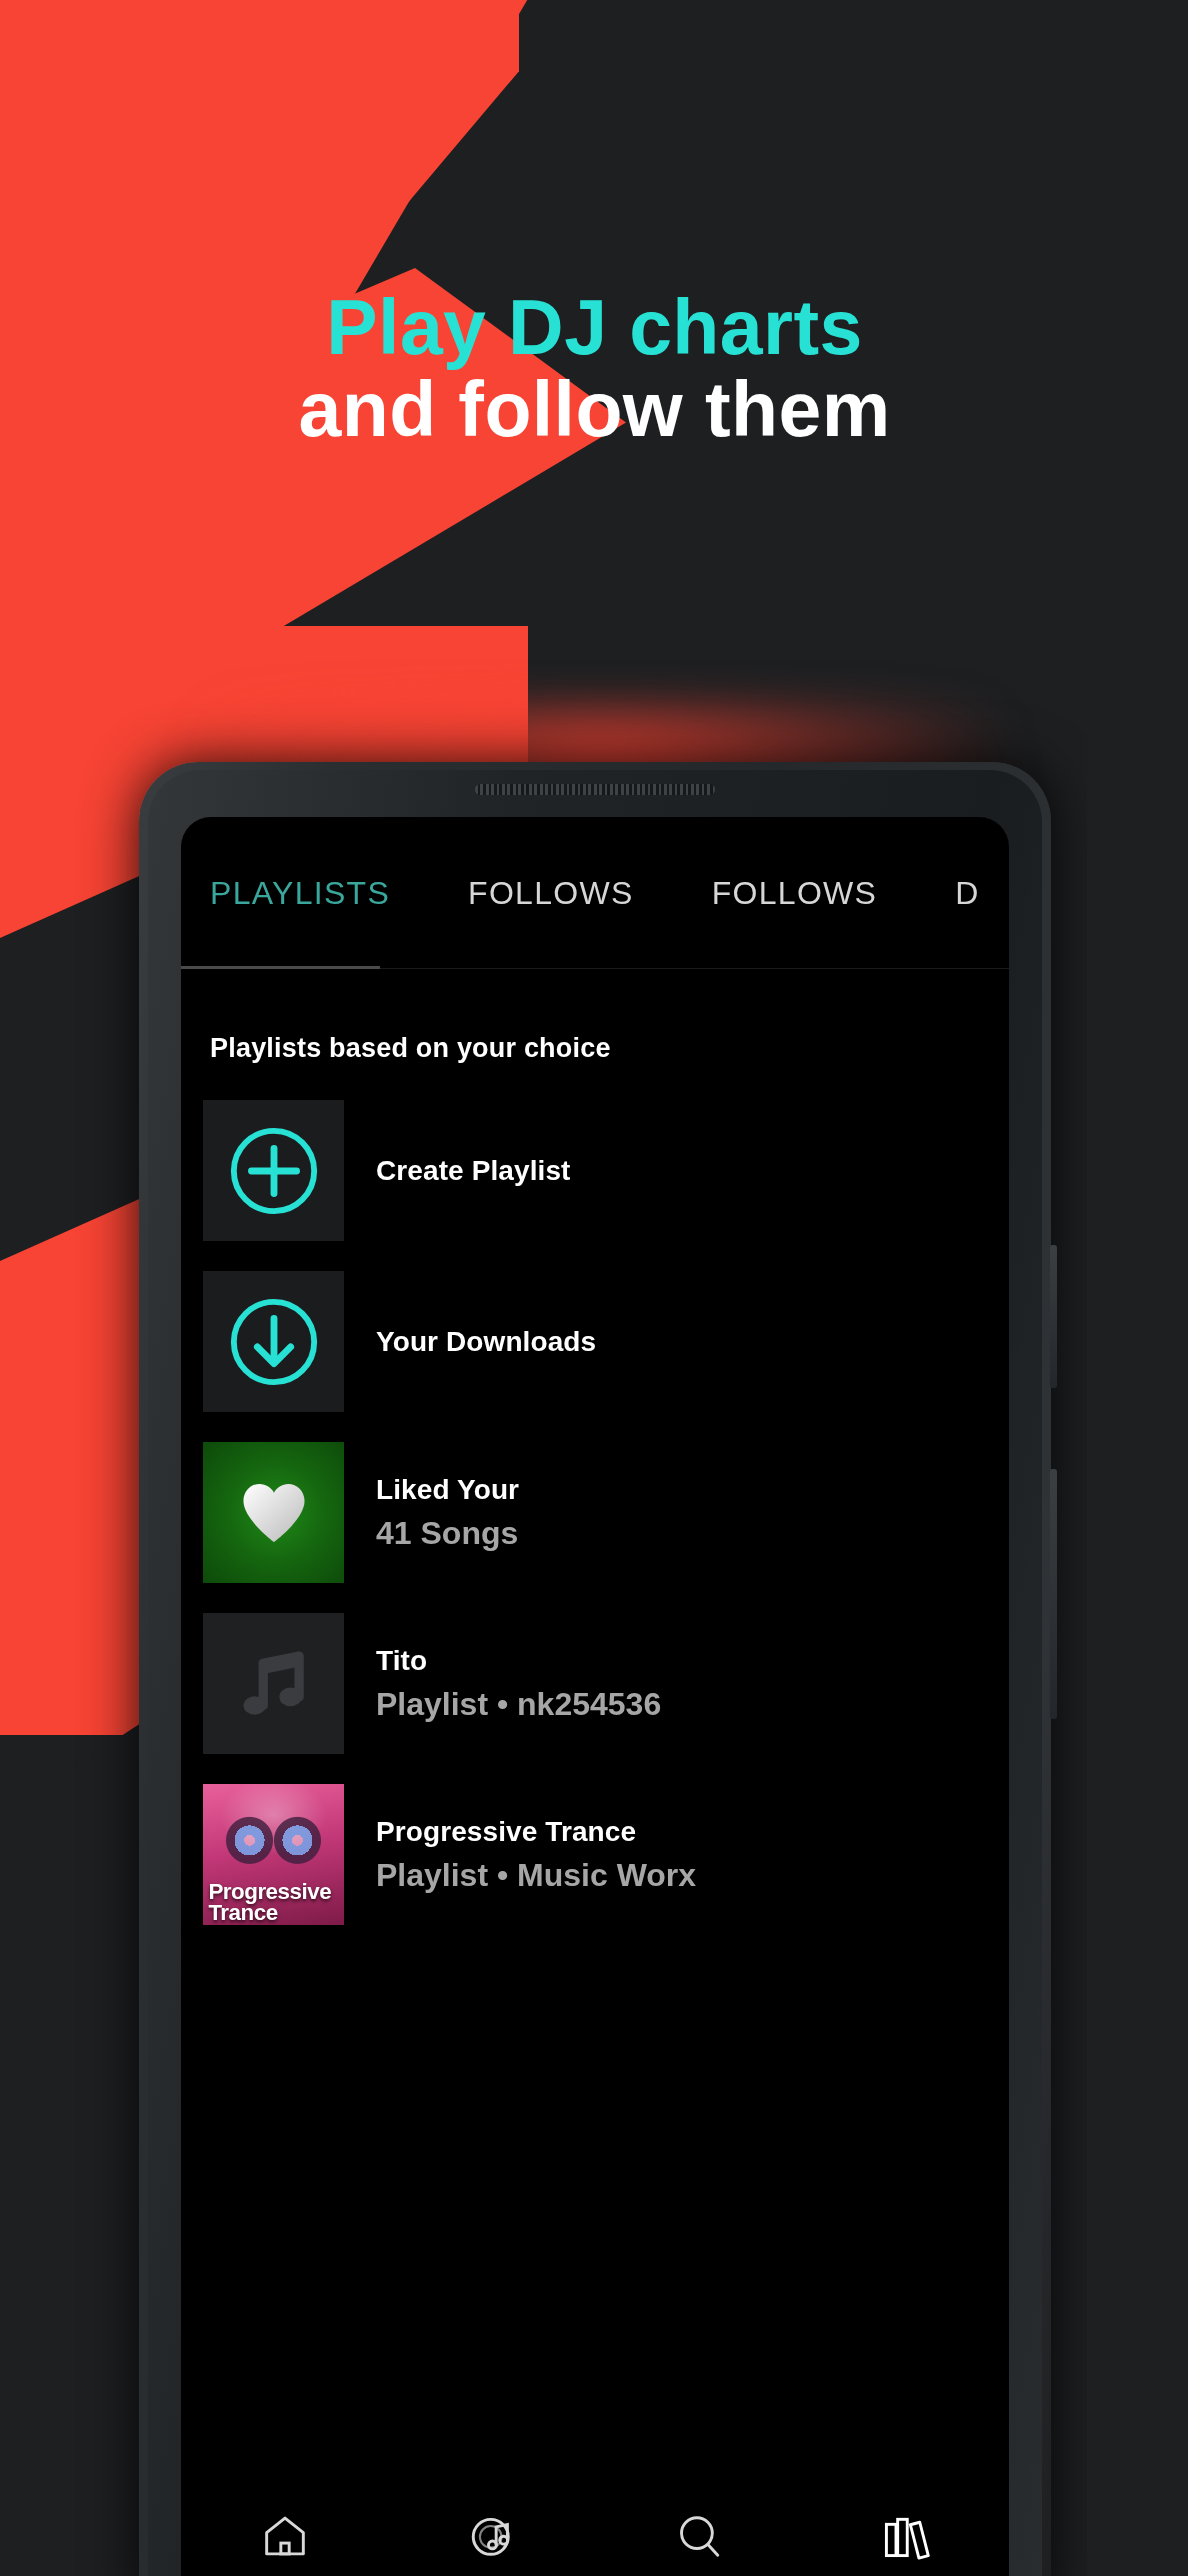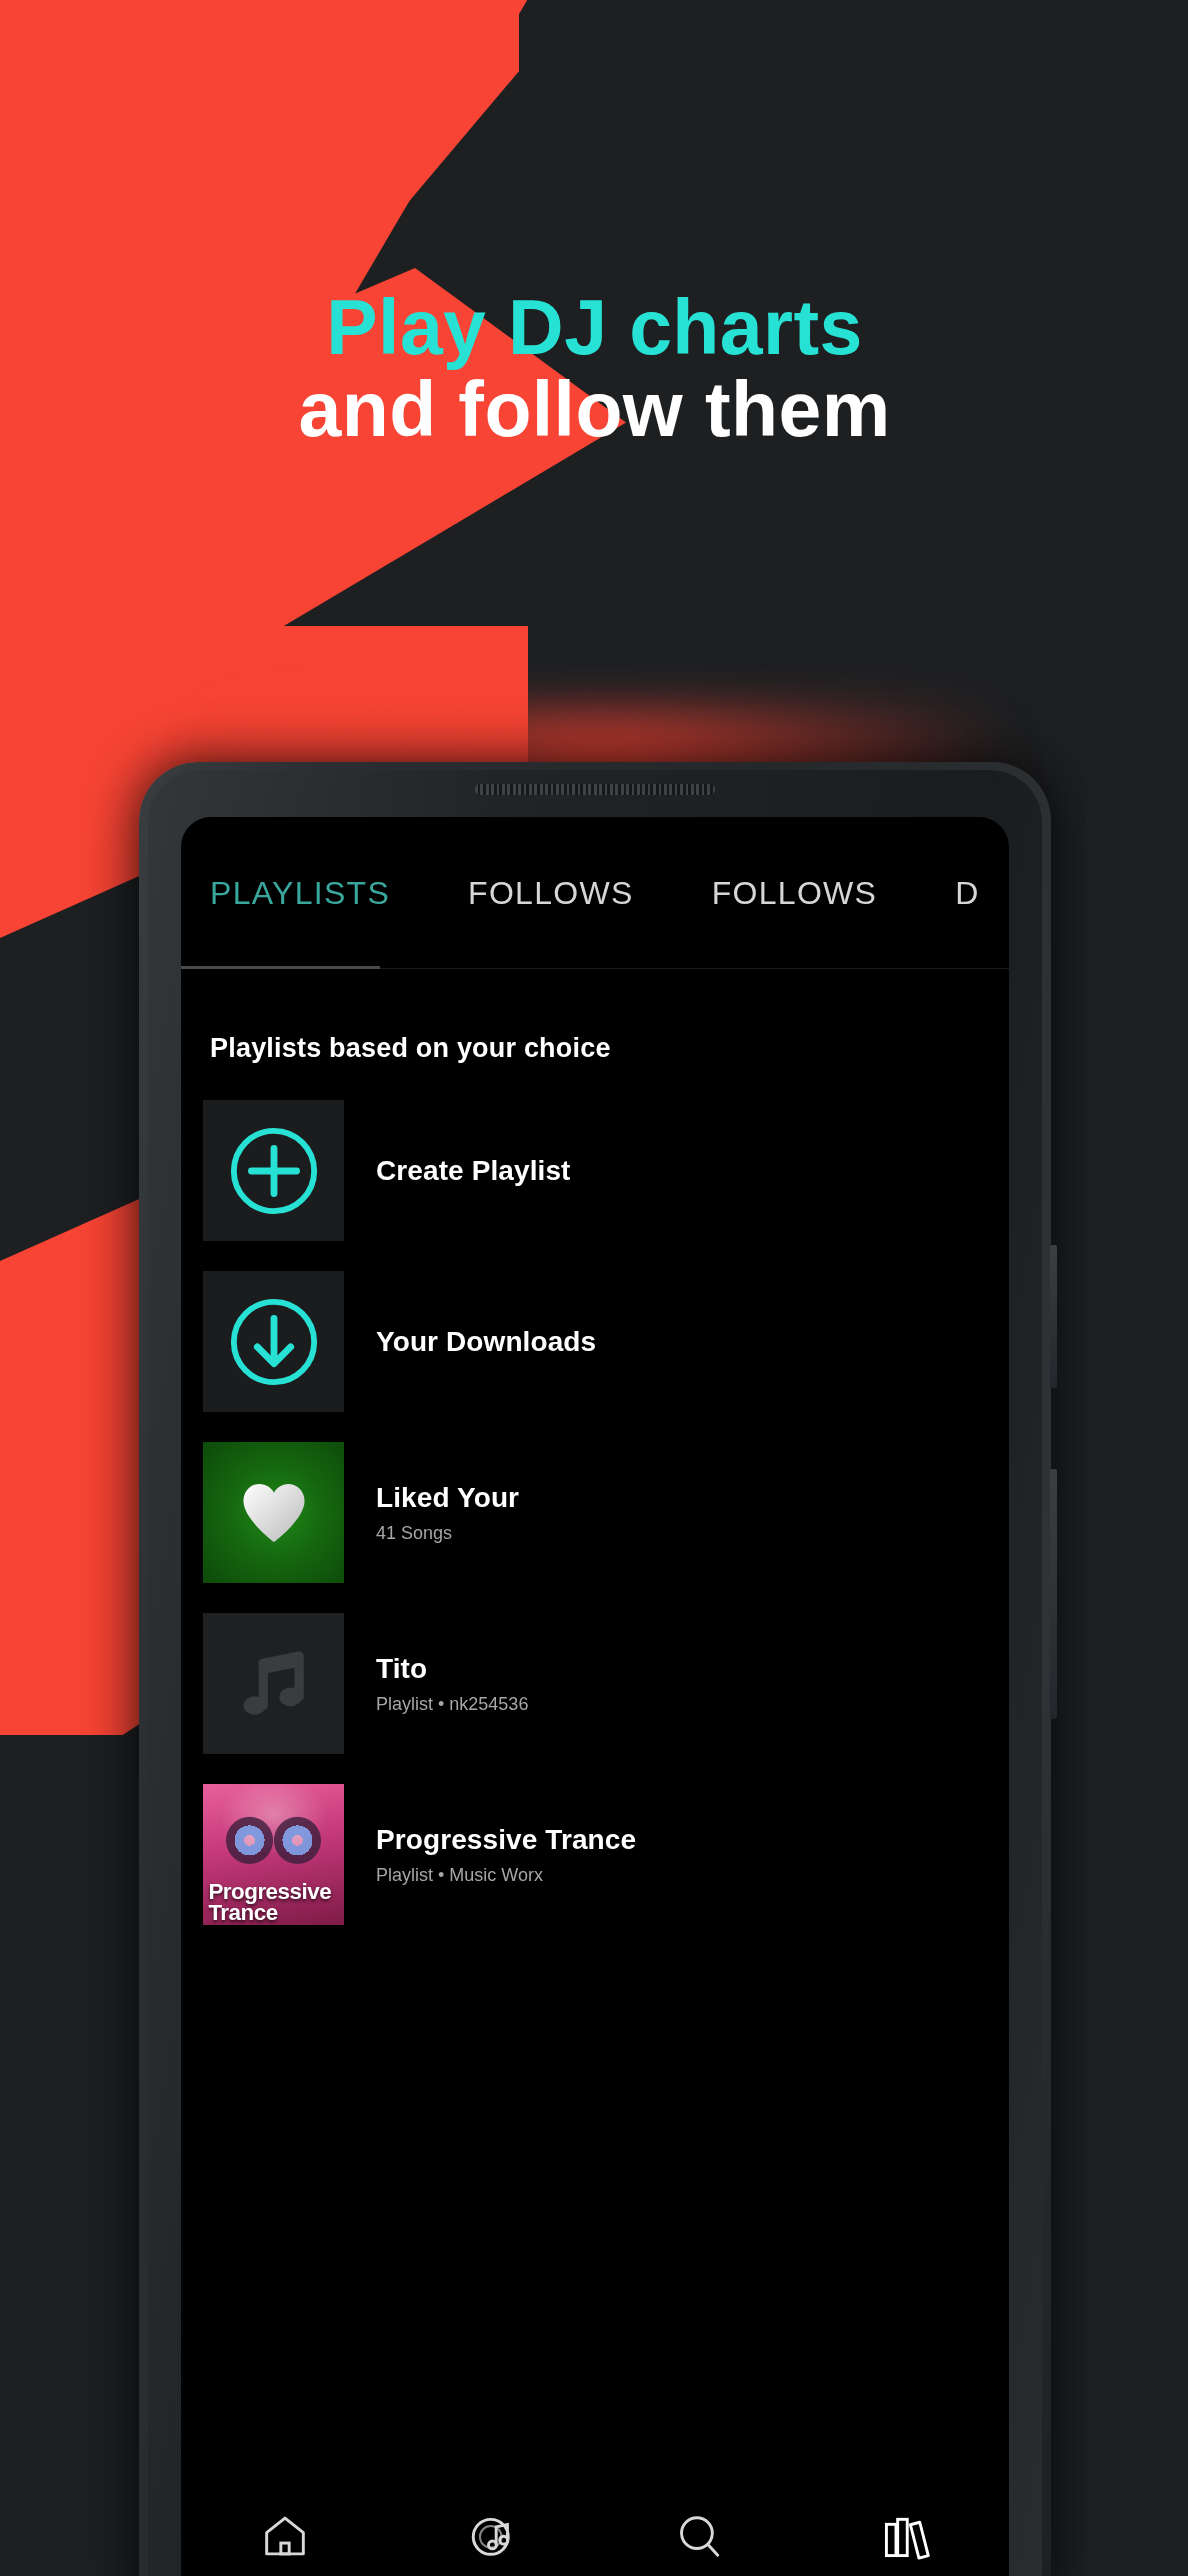--- a/index.html
+++ b/index.html
@@ -201,21 +201,21 @@
   .thumb.green { background: radial-gradient(circle at 52% 50%, #1f8a17 0%, #15660f 48%, #0d4a0a 100%); }
   .thumb.note  { background: #1f2022; }
   .thumb.art   { background: linear-gradient(165deg,#d9458a 0%, #b82f6e 42%, #8e1f52 100%); }
 
   .row-text { padding-left: 32px; min-width: 0; }
   .row-title {
     color:#fff; font-size: 28px; font-weight: 700;
     letter-spacing: 0.1px;
   }
   .row-sub {
-    color:#a6a6a6; font-size: 18px; font-weight: 400;
+    color:#a6a6a6; font-size: 32px; font-weight: 700;
     margin-top: 9px;
   }
 
   
   .art-face {
     position:absolute; inset:0;
     background:
       radial-gradient(circle at 33% 40%, rgba(255,255,255,0.45) 0 5.4px, rgba(120,160,230,0.9) 5.4px 15px, rgba(60,30,60,0.8) 15px 23px, transparent 24px),
       radial-gradient(circle at 67% 40%, rgba(255,255,255,0.45) 0 5.4px, rgba(120,160,230,0.9) 5.4px 15px, rgba(60,30,60,0.8) 15px 23px, transparent 24px),
       radial-gradient(ellipse 54% 40% at 50% 22%, rgba(255,255,255,0.30), transparent 70%),

